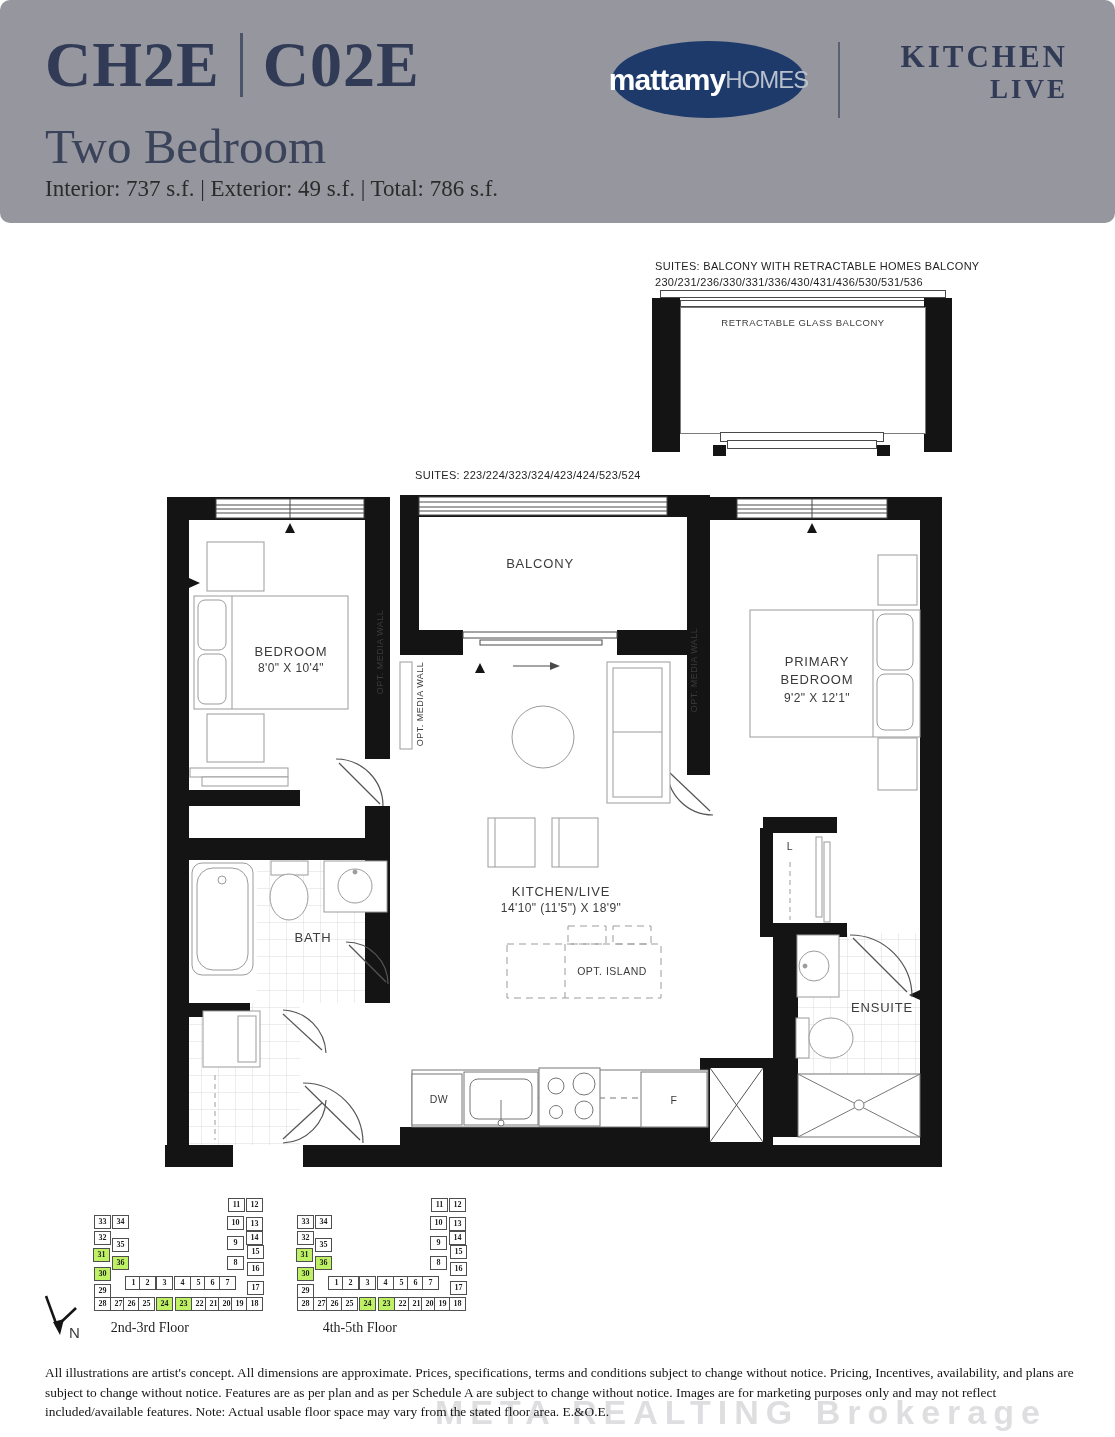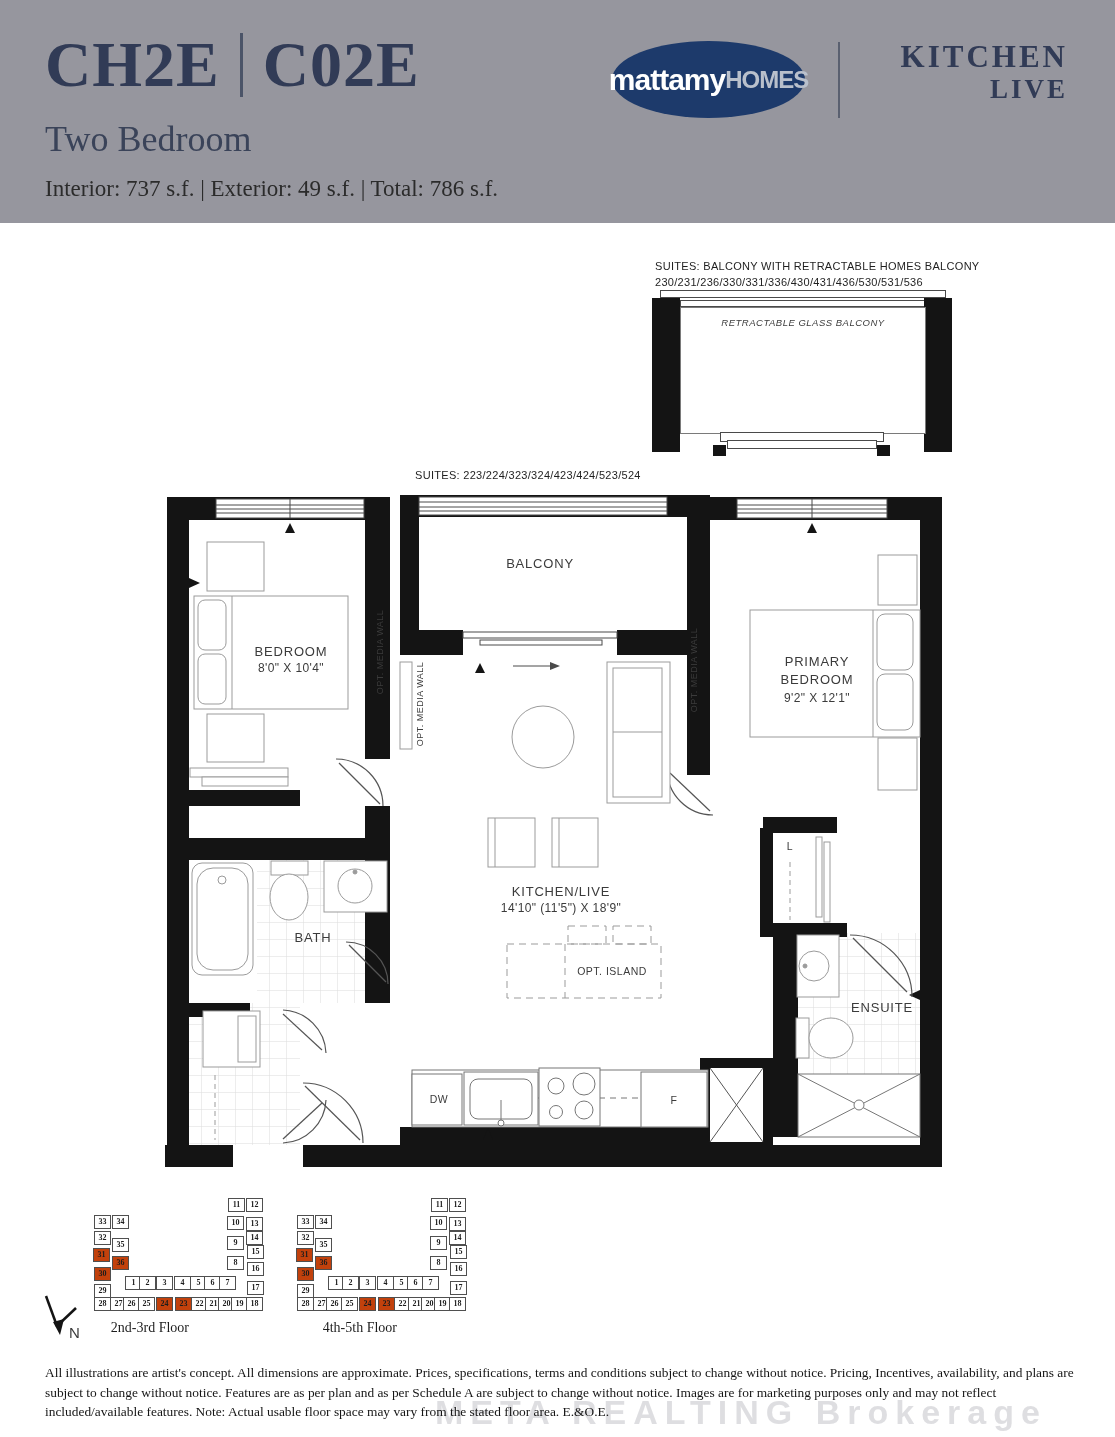--- a/index.html
+++ b/index.html
@@ -1,58 +1,58 @@
 <!DOCTYPE html>
 <html><head>
 <meta charset="utf-8">
 <style>
   html,body{margin:0;padding:0;background:#fff;}
   #page{position:relative;width:1115px;height:1437px;background:#fff;overflow:hidden;
         font-family:"Liberation Sans",sans-serif;}
   
-  #header{position:absolute;left:0;top:0;width:1115px;height:223px;background:#96969e;}
+  #header{position:absolute;left:0;top:0;width:1115px;height:223px;background:#96969e;border-radius:10px;}
   #title{position:absolute;left:45px;top:28px;display:flex;align-items:center;
          font-family:"Liberation Serif",serif;font-weight:bold;font-size:64px;
          color:#313b56;letter-spacing:1px;}
   #title .divider{width:3px;height:64px;background:#4b5468;margin:0 20px;}
   #logo{position:absolute;left:612px;top:41px;width:193px;height:77px;border-radius:50%;
         background:#1d3a6b;display:flex;align-items:center;justify-content:center;}
   #logo .b1{color:#fff;font-weight:bold;font-size:30px;letter-spacing:-1px;}
-  #logo .b2{color:#b9c0cc;font-weight:bold;font-size:24px;letter-spacing:-1px;}
+  #logo .b2{color:#b9c0cc;font-weight:normal;font-size:24px;letter-spacing:-1px;}
   #hdr-divider{position:absolute;left:838px;top:42px;width:2px;height:76px;background:#5a6070;}
   #community{position:absolute;left:840px;top:40px;width:228px;text-align:right;
              font-family:"Liberation Serif",serif;font-weight:bold;color:#313b56;}
   #community .c1{font-size:31px;letter-spacing:3px;line-height:34px;}
   #community .c2{font-size:27px;letter-spacing:3px;line-height:30px;}
   #unit-type{position:absolute;left:45px;top:118px;font-family:"Liberation Serif",serif;
-             font-size:36px;color:#3a4359;}
+             font-size:49px;color:#3a4359;}
   #areas{position:absolute;left:45px;top:176px;font-family:"Liberation Serif",serif;
          font-size:23px;color:#2b2b2b;}
   
   .suites-label{position:absolute;font-size:11px;color:#1f1f1f;letter-spacing:0.3px;line-height:16px;}
   #balc-detail{position:absolute;left:652px;top:290px;width:300px;height:170px;}
   #balc-detail .wallL{position:absolute;left:0;top:8px;width:28px;height:154px;background:#141414;}
   #balc-detail .wallR{position:absolute;left:272px;top:8px;width:28px;height:154px;background:#141414;}
   #balc-detail .glass1{position:absolute;left:8px;top:0;width:284px;height:6px;border:1px solid #4a4a4a;background:#fff;}
   #balc-detail .glass2{position:absolute;left:28px;top:10px;width:244px;height:5px;border:1px solid #4a4a4a;background:#fff;}
-  #balc-detail .room{position:absolute;left:28px;top:17px;width:244px;height:125px;border:1px solid #7a7a7a;background:#fff;font-style:italic;}
+  #balc-detail .room{position:absolute;left:28px;top:17px;width:244px;height:125px;border:1px solid #7a7a7a;background:#fff;}
   #balc-detail .room .lbl{display:block;text-align:center;margin-top:9px;font-size:9.5px;letter-spacing:0.5px;color:#3b3b3b;}
   #balc-detail .door1{position:absolute;left:68px;top:142px;width:162px;height:8px;border:1px solid #4a4a4a;background:#fff;}
   #balc-detail .door2{position:absolute;left:75px;top:150px;width:148px;height:7px;border:1px solid #4a4a4a;background:#fff;}
   #balc-detail .nub1,#balc-detail .nub2{position:absolute;top:155px;width:13px;height:11px;background:#141414;}
   #balc-detail .nub1{left:61px;} #balc-detail .nub2{left:225px;}
   
   #floorplan{position:absolute;left:150px;top:480px;}
   
   .keyplan{position:absolute;width:192px;height:118px;}
   #keyplan-0{left:85px;top:1198px;} #keyplan-1{left:288px;top:1198px;}
   .kp-cell{position:absolute;width:15px;height:12px;border:1px solid #4f4f4f;background:#fff;
            font-family:"Liberation Serif",serif;font-size:8px;line-height:12px;font-weight:bold;
            text-align:center;color:#1d1d1d;}
-  .kp-cell.hl{background:#c2410c;}
+  .kp-cell.hl{background:#bef264;}
   .floor-label{position:absolute;font-family:"Liberation Serif",serif;font-size:14px;color:#1d1d1d;
                width:130px;text-align:right;}
   #north{position:absolute;left:40px;top:1292px;}
   
   #watermark{position:absolute;left:435px;top:1346px;font-size:34px;font-weight:bold;
              color:#d4d4d8;letter-spacing:7px;white-space:nowrap;opacity:0.75;margin-top:47px;}
   #disclaimer{position:absolute;left:45px;top:1350px;width:1032px;
               font-family:"Liberation Serif",serif;font-size:13.4px;line-height:19.5px;color:#151515;}
   svg text{font-family:"Liberation Sans",sans-serif;fill:#3b3b3b;}
   .room-name{font-size:13px;letter-spacing:0.8px;}

